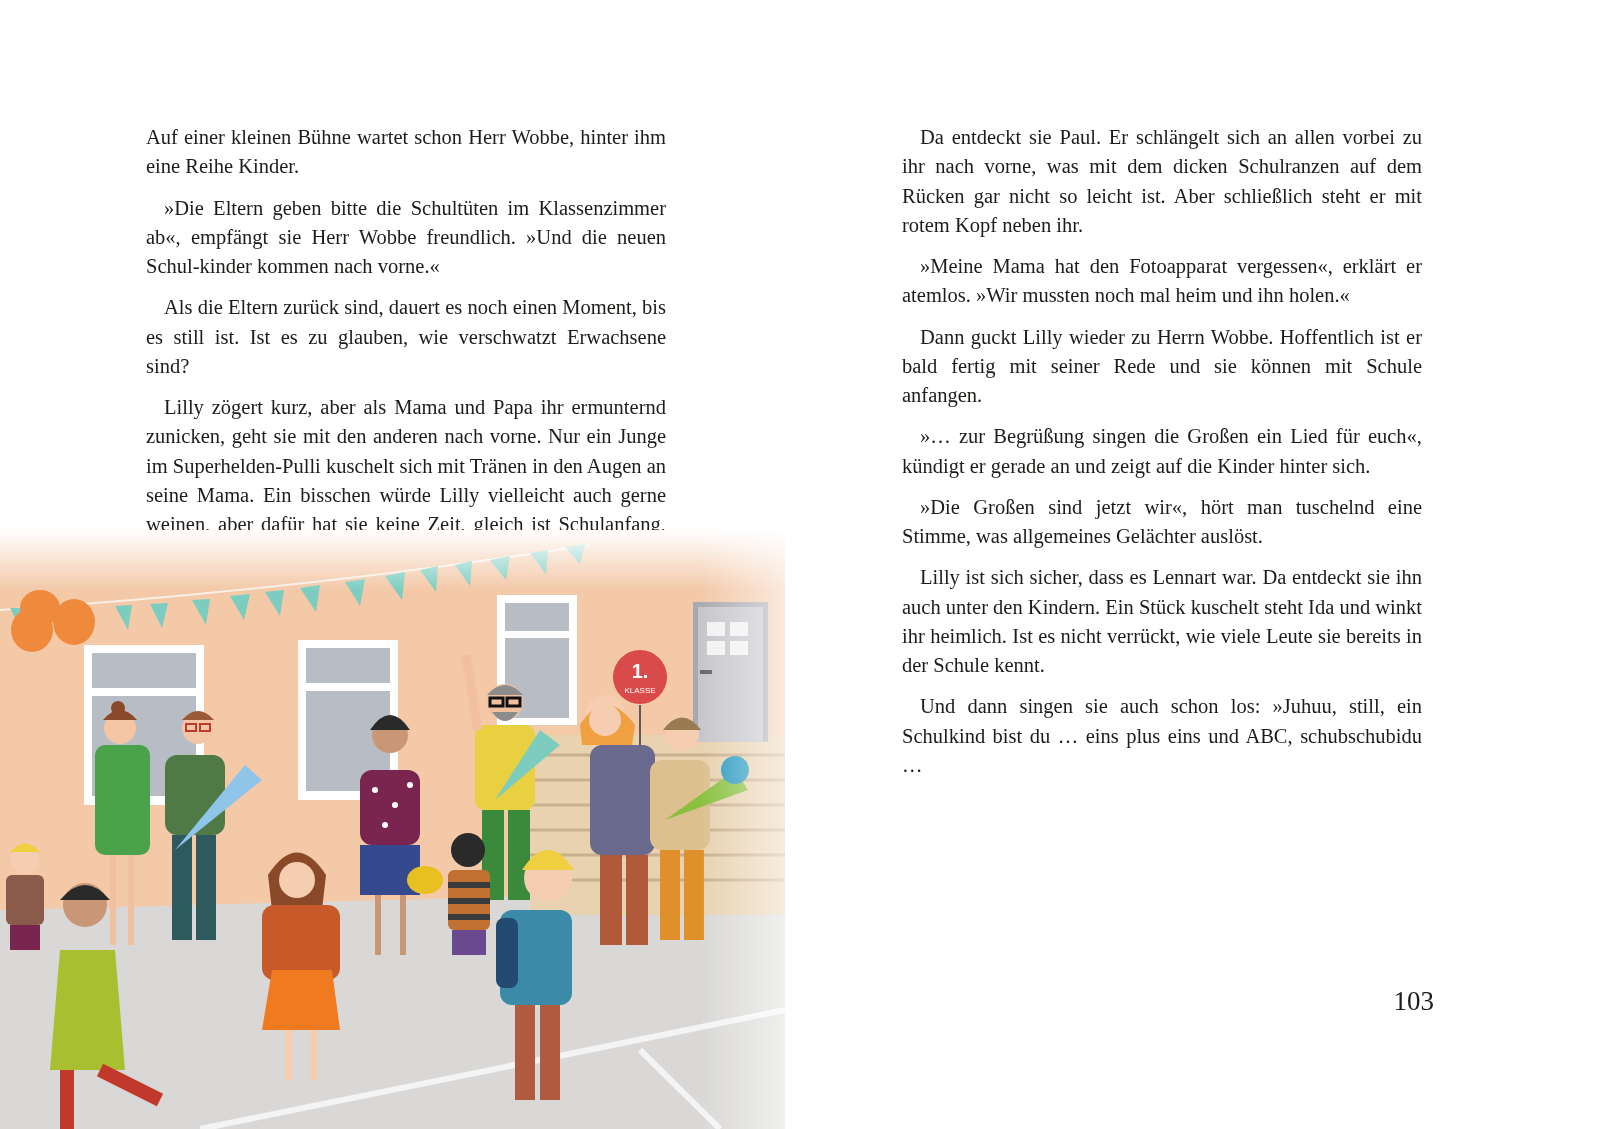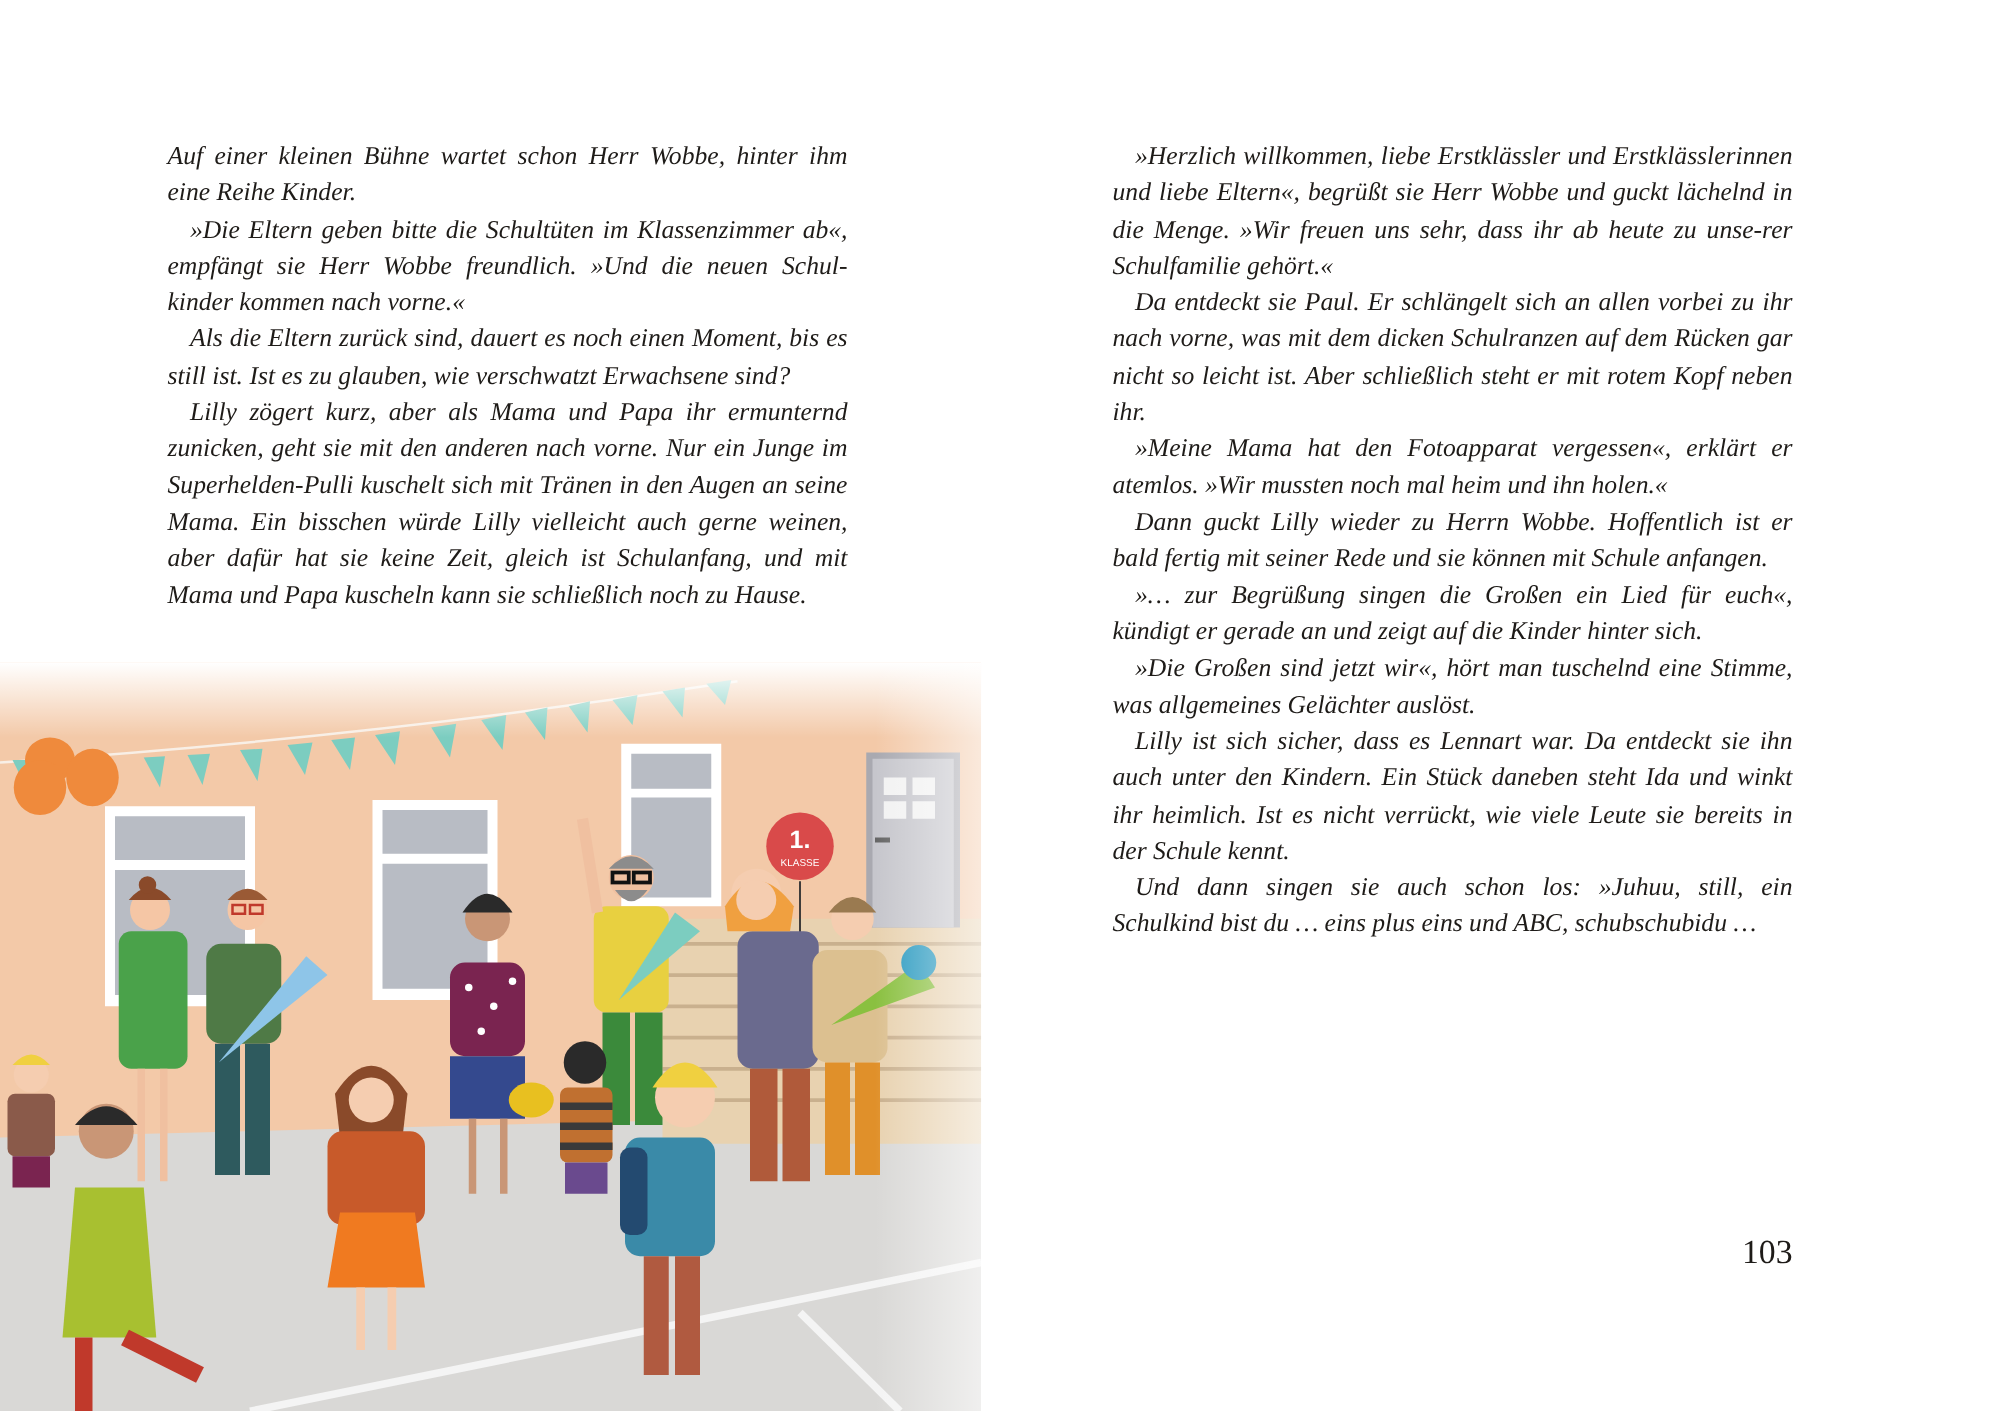--- a/index.html
+++ b/index.html
@@ -15,21 +15,21 @@
 
     .text-block {
       position:absolute;
       font-size:20.5px;
       line-height:29.25px;
       text-align:justify;
       hyphens:manual;
     }
     .text-left { left:134px; top:111px; width:544px; }
     .text-right { left:90px; top:111px; width:544px; }
-    .para { margin:0; text-indent:18px;font-style:italic; }
+    .para { margin:12px; text-indent:18px; }
     .para.noindent { text-indent:0; }
 
     .page-number {
       position:absolute; right:166px; top:986px;
       font-size:27px;
     }
 
     .illustration {
       position:absolute; left:0; top:530px; width:785px; height:599px;
       overflow:hidden;
@@ -243,23 +243,22 @@
       </g>
 
       <rect x="0" y="0" width="785" height="60" fill="url(#fadeTop)"></rect>
       <rect x="700" y="0" width="85" height="599" fill="url(#fadeRight)"></rect>
     </svg>
   </div>
 </div>
 
 <div class="page page-right">
   <div class="text-block text-right">
-    <p class="para">»Herzlich willkommen, liebe Erstklässler und Erstklässlerinnen und liebe Eltern«, begrüßt sie Herr Wobbe und guckt lächelnd in die Menge. »Wir freuen uns sehr, dass ihr ab heute zu unse-rer Schulfamilie gehört.«</p>
     <p class="para">Da entdeckt sie Paul. Er schlängelt sich an allen vorbei zu ihr nach vorne, was mit dem dicken Schulranzen auf dem Rücken gar nicht so leicht ist. Aber schließlich steht er mit rotem Kopf neben ihr.</p>
     <p class="para">»Meine Mama hat den Fotoapparat vergessen«, erklärt er atemlos. »Wir mussten noch mal heim und ihn holen.«</p>
     <p class="para">Dann guckt Lilly wieder zu Herrn Wobbe. Hoffentlich ist er bald fertig mit seiner Rede und sie können mit Schule anfangen.</p>
     <p class="para">»… zur Begrüßung singen die Großen ein Lied für euch«, kündigt er gerade an und zeigt auf die Kinder hinter sich.</p>
     <p class="para">»Die Großen sind jetzt wir«, hört man tuschelnd eine Stimme, was allgemeines Gelächter auslöst.</p>
-    <p class="para">Lilly ist sich sicher, dass es Lennart war. Da entdeckt sie ihn auch unter den Kindern. Ein Stück daneben steht Ida und winkt ihr heimlich. Ist es nicht verrückt, wie viele Leute sie bereits in der Schule kennt.</p>
+    <p class="para">Lilly ist sich sicher, dass es Lennart war. Da entdeckt sie ihn auch unter den Kindern. Ein Stück kuschelt steht Ida und winkt ihr heimlich. Ist es nicht verrückt, wie viele Leute sie bereits in der Schule kennt.</p>
     <p class="para">Und dann singen sie auch schon los: »Juhuu, still, ein Schulkind bist du … eins plus eins und ABC, schubschubidu …</p>
   </div>
   <div class="page-number">103</div>
 </div>
 
 </body></html>

